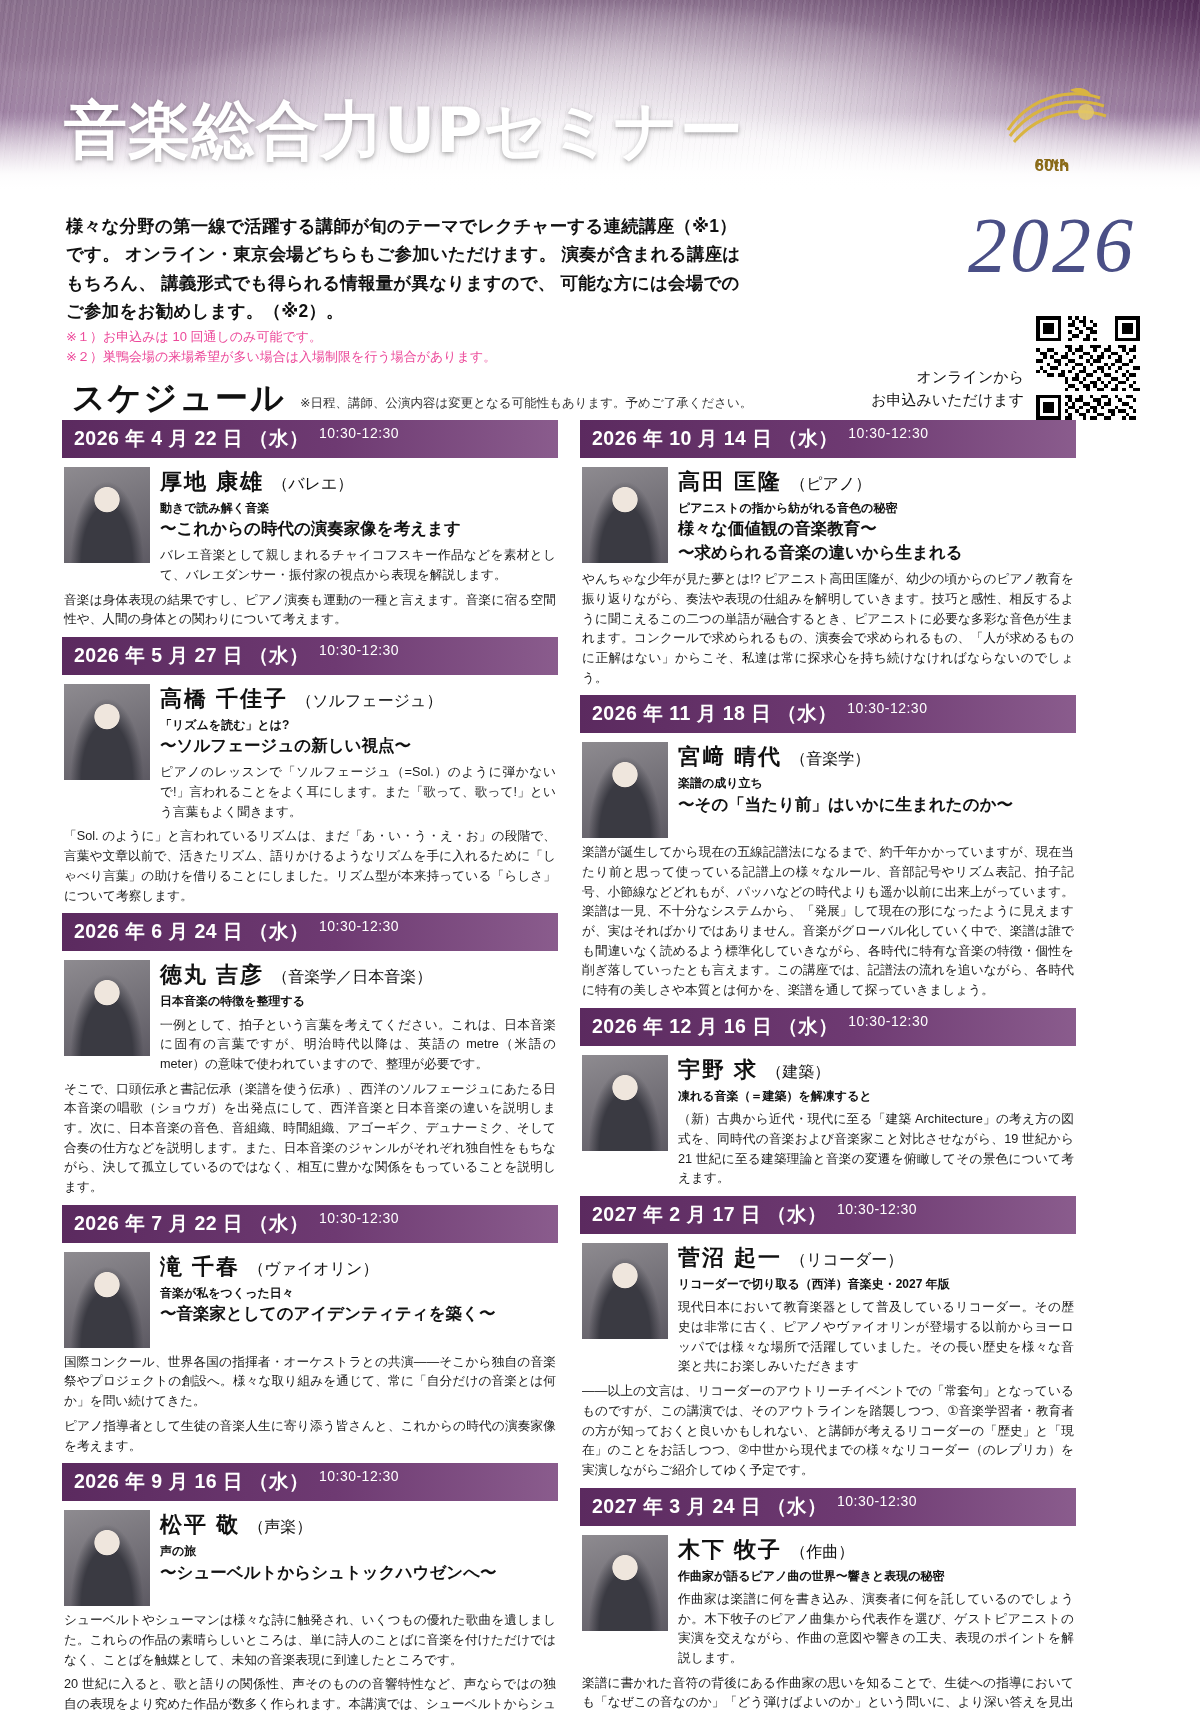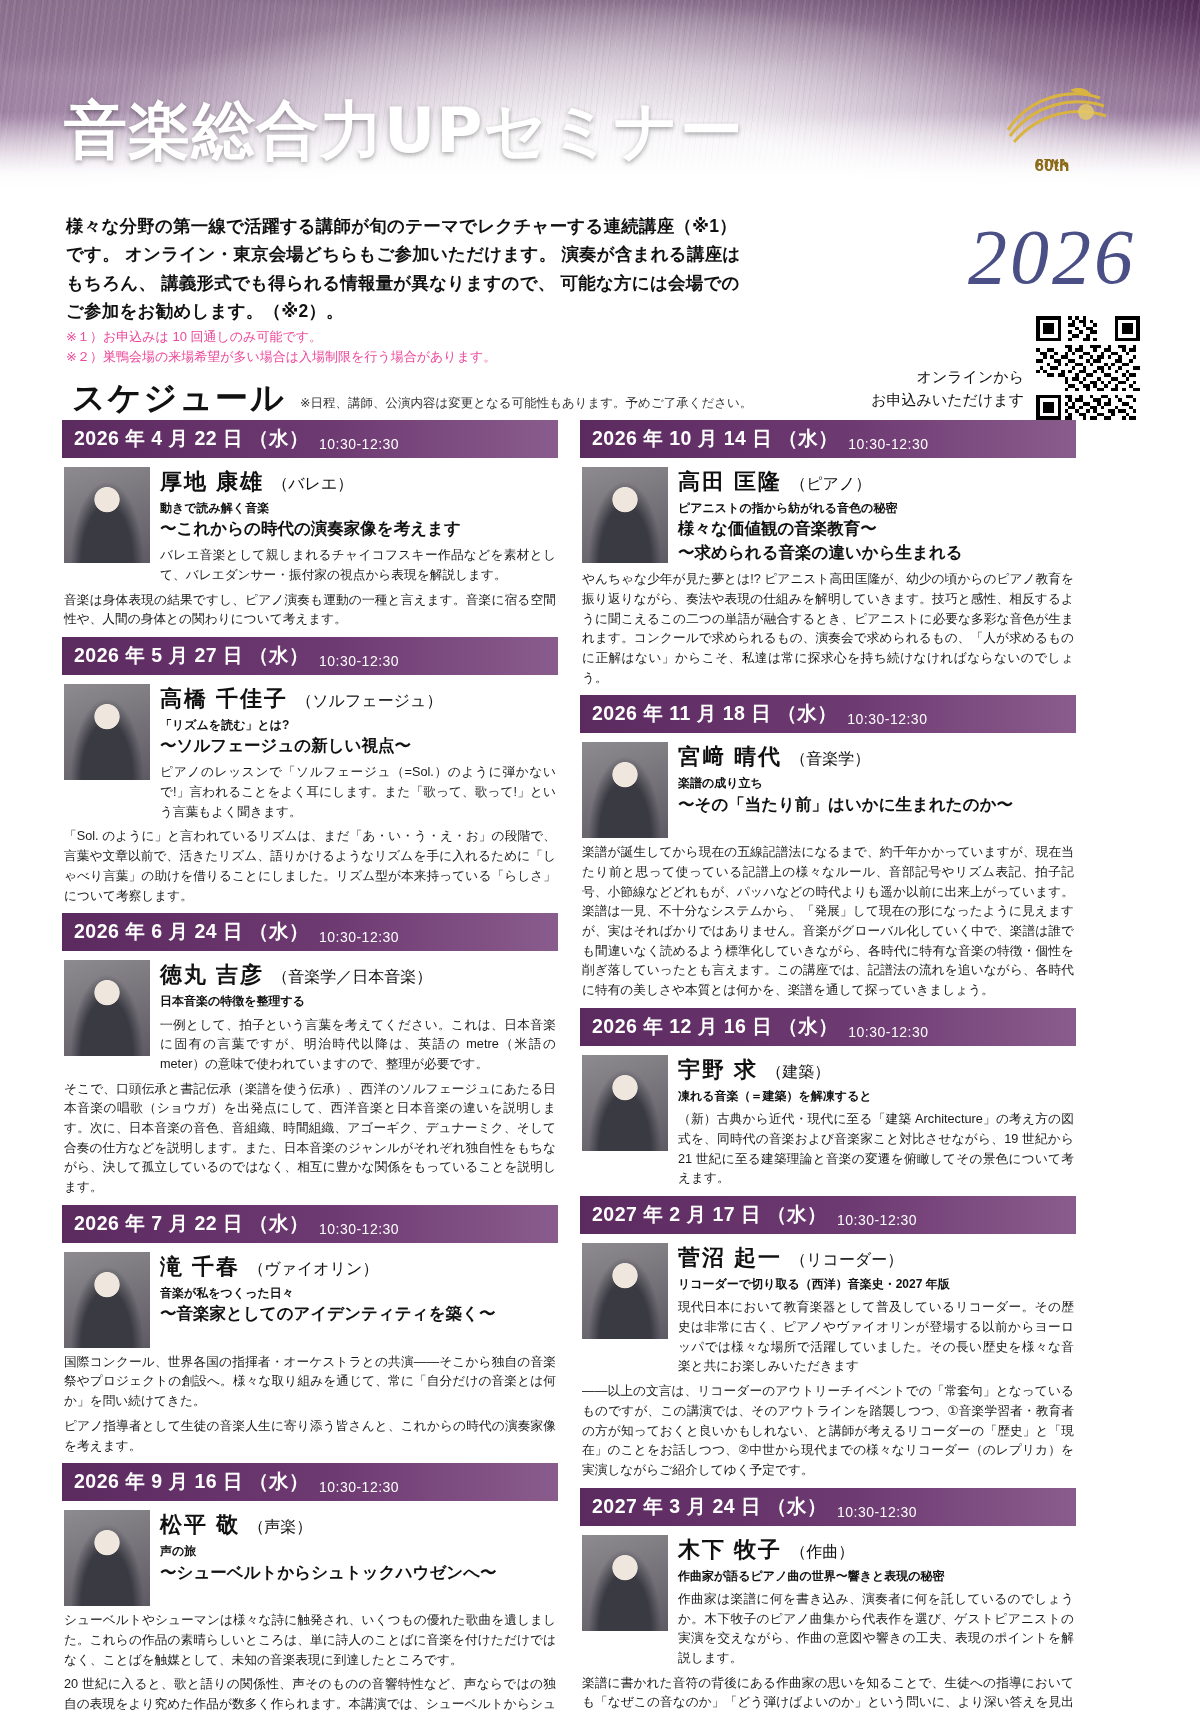--- a/index.html
+++ b/index.html
@@ -36,21 +36,21 @@
   .title{
     position:absolute;left:64px;top:88px;
     font-family:"DejaVu Sans","Liberation Sans",sans-serif;
     font-weight:700;font-size:63px;letter-spacing:1px;color:#ffffff;
     text-shadow:0 2px 5px rgba(0,0,0,.35);
     white-space:nowrap;
   }
   .year{
     position:absolute;right:64px;top:200px;
     font-family:"Liberation Serif","DejaVu Serif",serif;
-    font-size:78px;color:#4a4f86;letter-spacing:3px;font-style:italic;margin-top:12px;
+    font-size:78px;color:#4a4f86;letter-spacing:3px;font-style:italic;
   }
   
   .ptna{position:absolute;right:88px;top:86px;width:120px;height:96px;text-align:center;}
   .ptna .swoosh{position:absolute;left:8px;top:0;width:108px;height:58px;}
   .ptna .txt{position:absolute;left:0;top:72px;width:120px;color:#8a6a17;font-size:10px;font-weight:700;letter-spacing:1px;}
   .ptna .txt2{position:absolute;left:0;top:70px;width:120px;color:#8a6a17;font-size:17px;font-weight:700;}
   
   .lead{
     position:absolute;left:66px;top:212px;width:680px;
     font-size:17.5px;line-height:1.62;color:#111;letter-spacing:.2px;font-weight:600;
@@ -66,21 +66,21 @@
   .qr{width:104px;height:104px;display:block;}
   .qr-label{position:absolute;right:176px;top:366px;width:210px;text-align:right;font-size:15px;line-height:1.5;color:#111;}
   
   .col{position:absolute;top:420px;width:496px;}
   .col-l{left:62px;}
   .col-r{left:580px;}
   
   .entry{margin-bottom:7px;}
   .datebar{
     background:linear-gradient(90deg,#5b2a5f 0%,#6e3a72 55%,#8a5c8d 100%);
-    color:#fff;padding:5px 10px 6px 12px;display:flex;align-items:flex-end;gap:10px;
+    color:#fff;padding:5px 10px 6px 12px;display:flex;align-items:flex-start;gap:10px;
   }
   .datebar .d{font-size:19.5px;font-weight:700;letter-spacing:.5px;}
   .datebar .t{font-size:14px;font-weight:400;letter-spacing:.5px;}
   .body{display:flex;gap:10px;padding:9px 2px 0 2px;}
   .photo{width:86px;min-width:86px;height:96px;background:#b9b2b6;overflow:hidden;position:relative;}
   .photo .ph{position:absolute;inset:0;background:
       radial-gradient(circle at 50% 34%, #efe6dd 0 16%, rgba(239,230,221,0) 17%),
       radial-gradient(ellipse at 50% 100%, #3a3a42 0 42%, rgba(58,58,66,0) 60%),
       linear-gradient(160deg,#8e8b90,#5d5a63);}
   .nameline{display:flex;align-items:baseline;gap:8px;}

